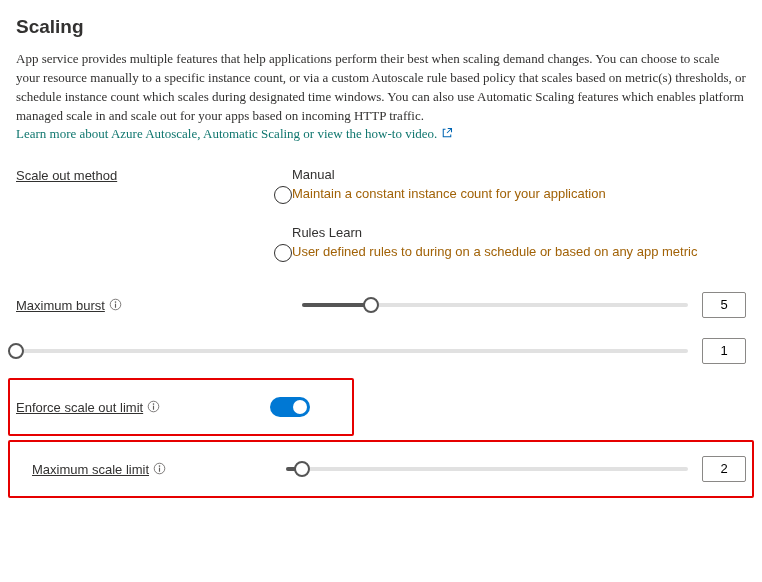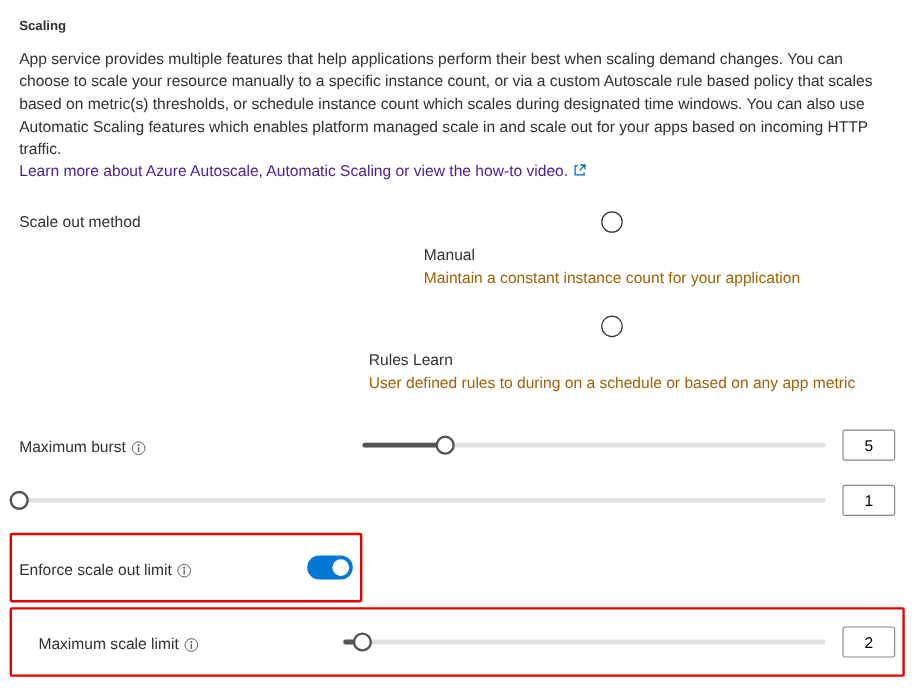--- a/index.html
+++ b/index.html
@@ -6,70 +6,71 @@
   body {
     margin: 0;
     padding: 16px;
     font-family: "Segoe UI", Arial, sans-serif;
     font-size: 13px;
     color: #323130;
     background: #fff;
     width: 762px;
   }
   h2 {
-    font-size: 11px;
+    font-size: 19px;
     font-weight: 600;
     margin: 0 0 12px 0;
   }
   .intro {
     font-size: 13px;
     line-height: 1.45;
     margin-bottom: 16px;
+    font-family: Liberation Serif, serif;
   }
   .link {
-    color: #4c1d95;
+    color: #0f766e;
     text-decoration: none;
   }
   .ext-icon {
     display: inline-block;
     width: 12px; height: 12px;
     vertical-align: -1px;
   }
   .row {
     display: flex;
     align-items: flex-start;
     padding: 6px 0;
   }
   .row-slider {
     align-items: center;
     min-height: 46px;
   }
   .label-col {
     width: 258px;
     display: flex;
-    align-items: flex-end;
+    align-items: flex-start;
     gap: 4px;
     padding-top: 2px;
+    text-decoration: underline;
   }
   .label-text { font-size: 13px; }
   .info-icon {
     width: 13px; height: 13px;
     flex-shrink: 0;
   }
   .control-col {
     flex: 1;
     display: flex;
     flex-direction: column;
     gap: 20px;
   }
   .radio-option {
     display: flex;
-    gap: 10px;
-    align-items: center;
-    flex-direction: column;
+    gap: 0;
+    align-items: flex-end;
   }
   .radio {
     width: 18px; height: 18px;
     border: 1px solid #323130;
     border-radius: 50%;
     flex-shrink: 0;
     margin-top: 1px;
     display: flex;
     align-items: center;
     justify-content: center;
@@ -214,21 +215,21 @@
 <div class="row row-slider">
   <div class="slider-row">
     <div class="slider">
       <div class="track-bg"></div>
       <div class="thumb" style="left:0%;"></div>
     </div>
     <input class="num-input" value="1" style="">
   </div>
 </div>
 
-<div class="highlight" style="width:294px;">
+<div class="highlight" style="width:346px;">
   <div class="row row-slider" style="padding:2px 0;">
     <div class="label-col" style="width:254px;">
       <span class="label-text">Enforce scale out limit</span>
       <svg class="info-icon" viewBox="0 0 16 16">
           <circle cx="8" cy="8" r="6.5" fill="none" stroke="#605e5c"></circle>
           <circle cx="8" cy="5" r="1" fill="#605e5c"></circle>
           <rect x="7.3" y="7" width="1.4" height="5" fill="#605e5c"></rect>
         </svg>
     </div>
     <div class="toggle on"></div>

